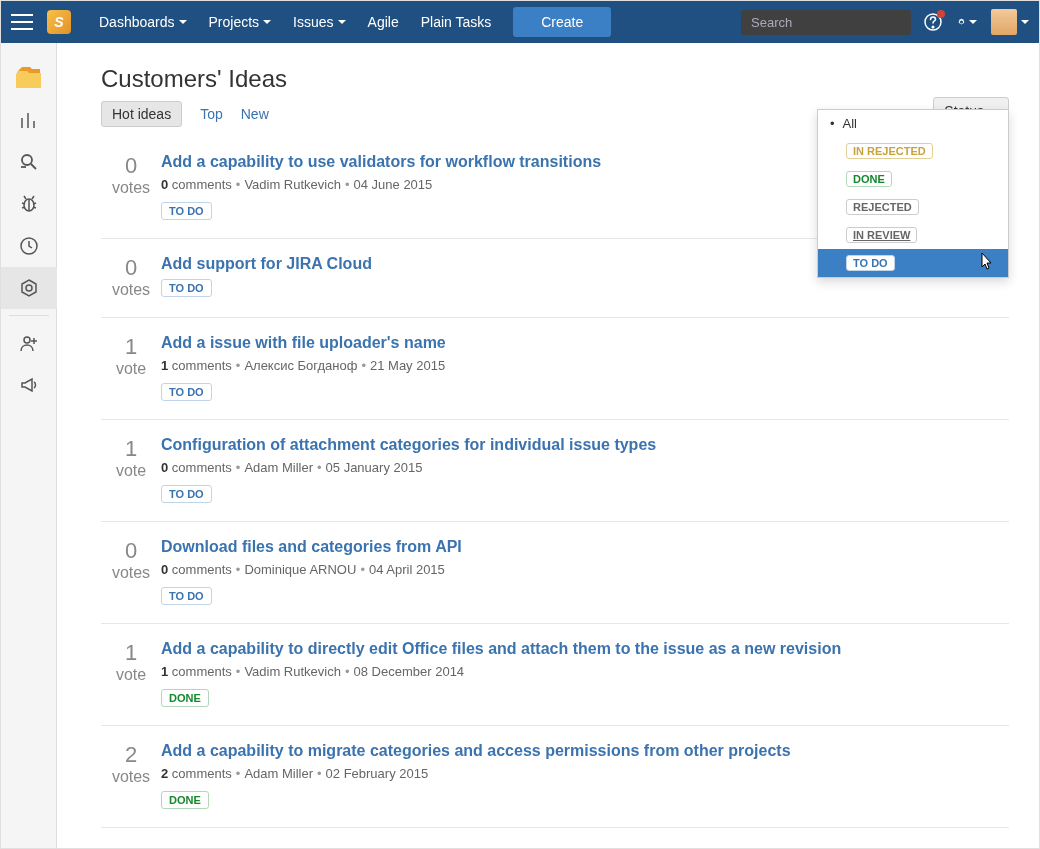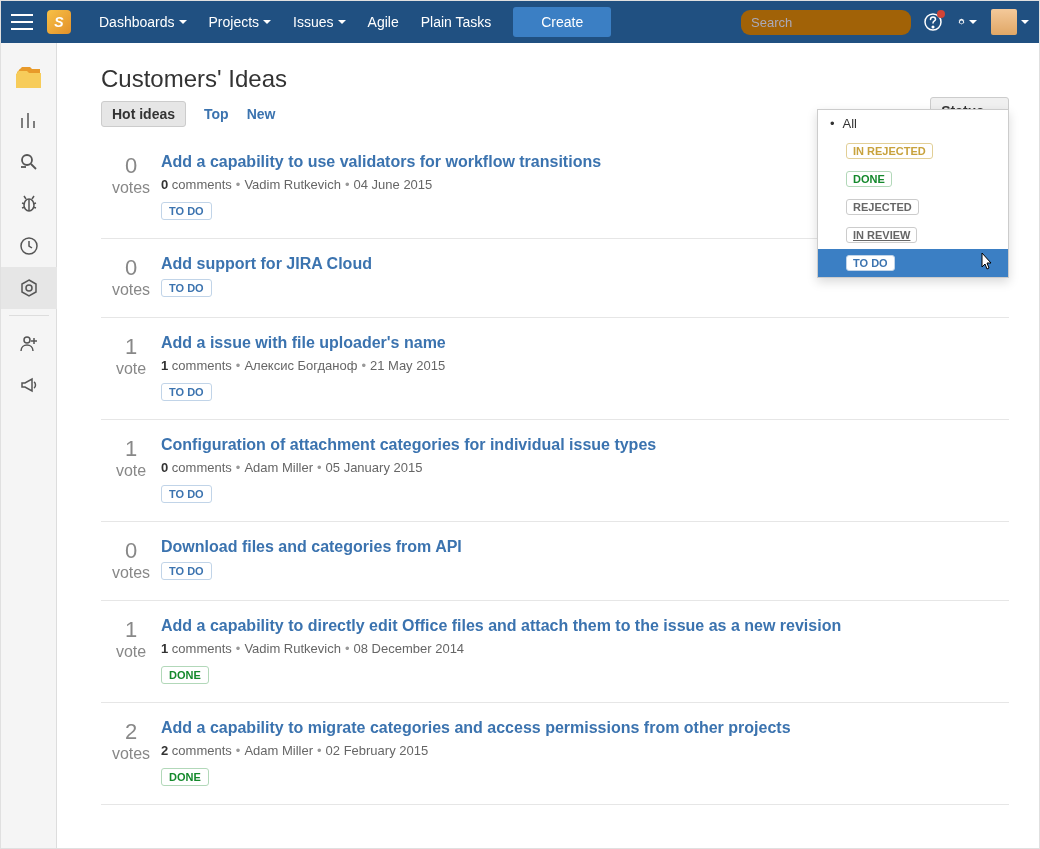--- a/index.html
+++ b/index.html
@@ -9,40 +9,40 @@
 
 .topnav { height: 42px; background: #205081; display: flex; align-items: center; padding: 0 10px; color: #fff; }
 .hamburger { width: 22px; height: 16px; cursor: pointer; display: flex; flex-direction: column; justify-content: space-between; margin-right: 14px; }
 .hamburger span { height: 2px; background: #fff; }
 .logo { width: 24px; height: 24px; background: linear-gradient(135deg,#f8c146,#e2902a); border-radius: 4px; margin-right: 18px; display:flex;align-items:center;justify-content:center;font-weight:bold;color:#fff;font-style:italic;}
 .nav-items { display: flex; align-items: center; gap: 2px; }
 .nav-item { color: #fff; padding: 6px 10px; font-size: 14px; cursor: pointer; display: flex; align-items: center; gap: 4px; }
 .caret-down { width: 0; height: 0; border-left: 4px solid transparent; border-right: 4px solid transparent; border-top: 4px solid #fff; }
 .create-btn { background: #3b7fc4; color: #fff; padding: 7px 28px; border-radius: 3px; margin-left: 10px; cursor: pointer; font-size: 14px; }
 .spacer { flex: 1; }
-.search-box { background: #a16207; border-radius: 9px; display: flex; align-items: center; padding: 5px 10px; width: 170px; margin-right: 12px; }
+.search-box { background: #404040; border-radius: 3px; display: flex; align-items: center; padding: 5px 10px; width: 170px; margin-right: 12px; }
 .search-box input { background: transparent; border: none; outline: none; color: #ccc; font-size: 13px; flex: 1; }
 .search-box input::placeholder { color: #aab; }
 .search-icon { width: 14px; height: 14px; }
 .topnav-icons { display: flex; align-items: center; gap: 14px; }
 .top-icon { width: 20px; height: 20px; cursor: pointer; position: relative; }
 .notif-dot { position: absolute; top: -2px; right: -2px; width: 8px; height: 8px; background: #d04437; border-radius: 50%; }
 .avatar { width: 26px; height: 26px; background: linear-gradient(#f4c99a,#e0a766); border-radius: 2px; }
 .avatar-wrap { display: flex; align-items: center; gap: 4px; cursor: pointer; }
 
 
 .sidebar { position: absolute; left: 0; top: 42px; bottom: 0; width: 56px; background: #f5f5f5; border-right: 1px solid #ddd; display: flex; flex-direction: column; align-items: center; padding-top: 14px; gap: 0; }
 .side-item { width: 56px; height: 42px; display:flex; align-items:center; justify-content:center; cursor:pointer; }
 .side-item.active { background: #e6e6e6; }
 .side-divider { width: 40px; height:1px; background:#ddd; margin:6px 0;}
 
 
 .main { position: absolute; left: 56px; right: 0; top: 42px; bottom: 0; padding: 22px 30px 0 44px; overflow: hidden; }
 .page-title { font-size: 24px; color: #333; font-weight: 400; margin-bottom: 8px; }
-.tabs-row { display: flex; align-items: center; gap: 18px; margin-bottom: 10px; position: relative; font-weight: bold; }
+.tabs-row { display: flex; align-items: center; gap: 18px; margin-bottom: 10px; position: relative; }
 .tab { color: #3b73af; font-size: 14px; cursor: pointer; }
 .tab.active { background: #e6e6e6; border: 1px solid #ccc; border-radius: 3px; padding: 4px 10px; color: #333; }
 .status-btn-wrap { position: absolute; right: 0; top: -4px; }
 .status-btn { background: #f0f0f0; border: 1px solid #ccc; border-radius: 3px; padding: 5px 10px; font-size: 14px; color: #333; cursor: pointer; display: flex; align-items: center; gap: 6px; }
 .status-btn .caret-down { border-top-color: #555; }
 
 
 .ideas { margin-top: 6px; }
 .idea { display: flex; padding: 16px 0 18px 0; border-bottom: 1px solid #e6e6e6; }
 .vote-col { width: 60px; text-align: center; flex-shrink:0; }
@@ -263,20 +263,23 @@
       <span class="status-badge status-todo">TO DO</span>
     </div>
         </div>
         <div class="idea">
     <div class="vote-col">
       <div class="vote-count">0</div>
       <div class="vote-label">votes</div>
     </div>
     <div class="idea-body">
       <div class="idea-title">Download files and categories from API</div>
+      <div class="idea-meta">
+        <b>0</b> comments<span class="dot">•</span>Dominique ARNOU<span class="dot">•</span>04 April 2015
+      </div>
       <span class="status-badge status-todo">TO DO</span>
     </div>
         </div>
         <div class="idea">
     <div class="vote-col">
       <div class="vote-count">1</div>
       <div class="vote-label">vote</div>
     </div>
     <div class="idea-body">
       <div class="idea-title">Add a capability to directly edit Office files and attach them to the issue as a new revision</div>

